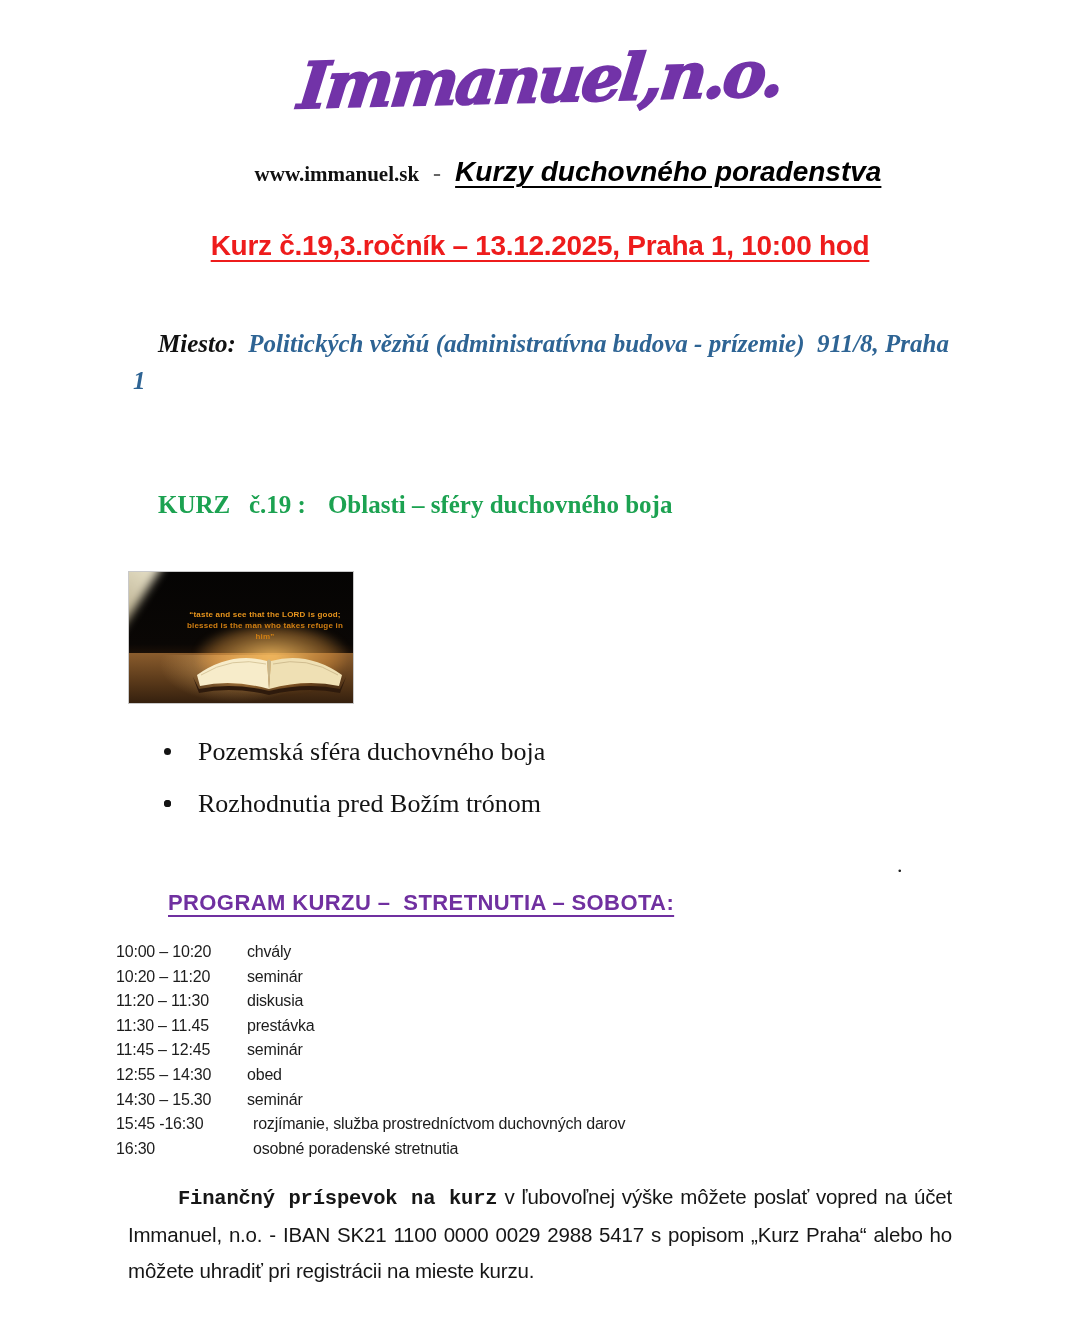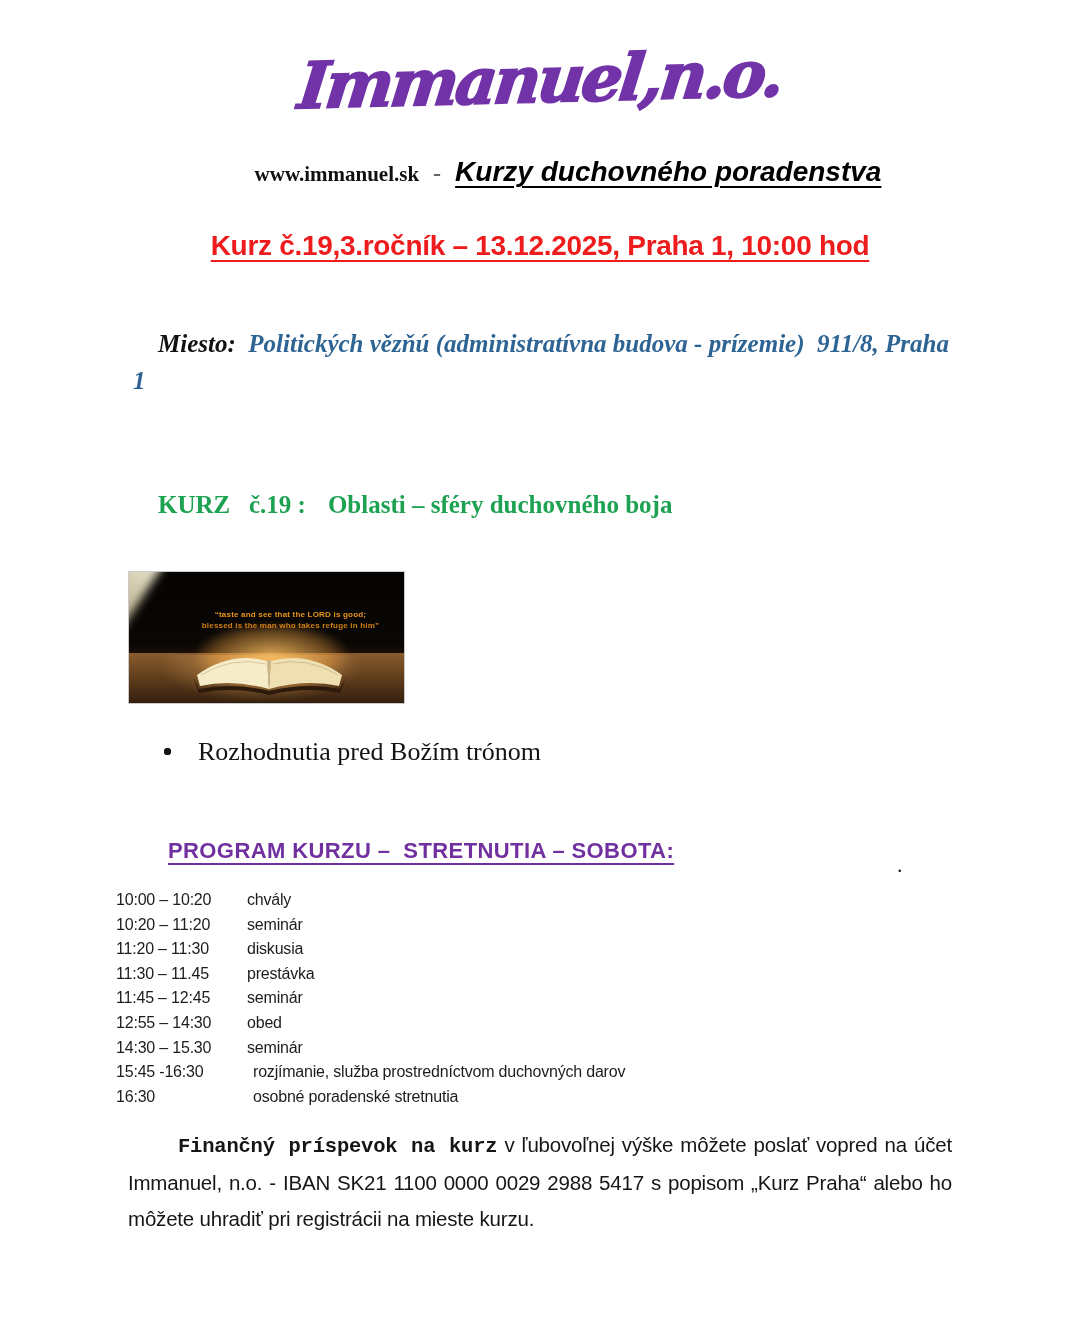--- a/index.html
+++ b/index.html
@@ -87,21 +87,21 @@
     font-weight: bold;
     color: #1ca251;
     white-space: pre;
   }
   .kurz-topic { margin-left: 22px; text-align: right; }
 
   
   .bible-image {
     position: relative;
     margin: 24px 0 0 128px;
-    width: 277px; height: 133px;
+    width: 226px; height: 133px;
     background: linear-gradient(180deg, #050403 0%, #0a0705 55%, #1a0f07 62%);
     border: 1px solid #c9c9c9;
     overflow: hidden;
   }
   .beam {
     position: absolute;
     top: -50px; left: -14px;
     width: 64px; height: 250px;
     transform: rotate(33deg);
     transform-origin: top left;
@@ -243,20 +243,24 @@
     </svg>
     <div class="img-caption">
       <div class="cap1">“taste and see that the LORD is good;</div>
       <div class="cap2">blessed is the man who takes refuge in him”</div>
     </div>
   </div>
 
   <ul class="bullets">
     <li>
       <span class="bullet-dot"></span>
+      <span>Pozemská sféra duchovného boja</span>
+    </li>
+    <li>
+      <span class="bullet-dot"></span>
     </li>
     <li>
       <span class="bullet-dot"></span>
       <span>Rozhodnutia pred Božím trónom</span>
     </li>
   </ul>
 
   <div>
     <div class="program-heading">PROGRAM KURZU –  STRETNUTIA – SOBOTA:</div>
   </div>

